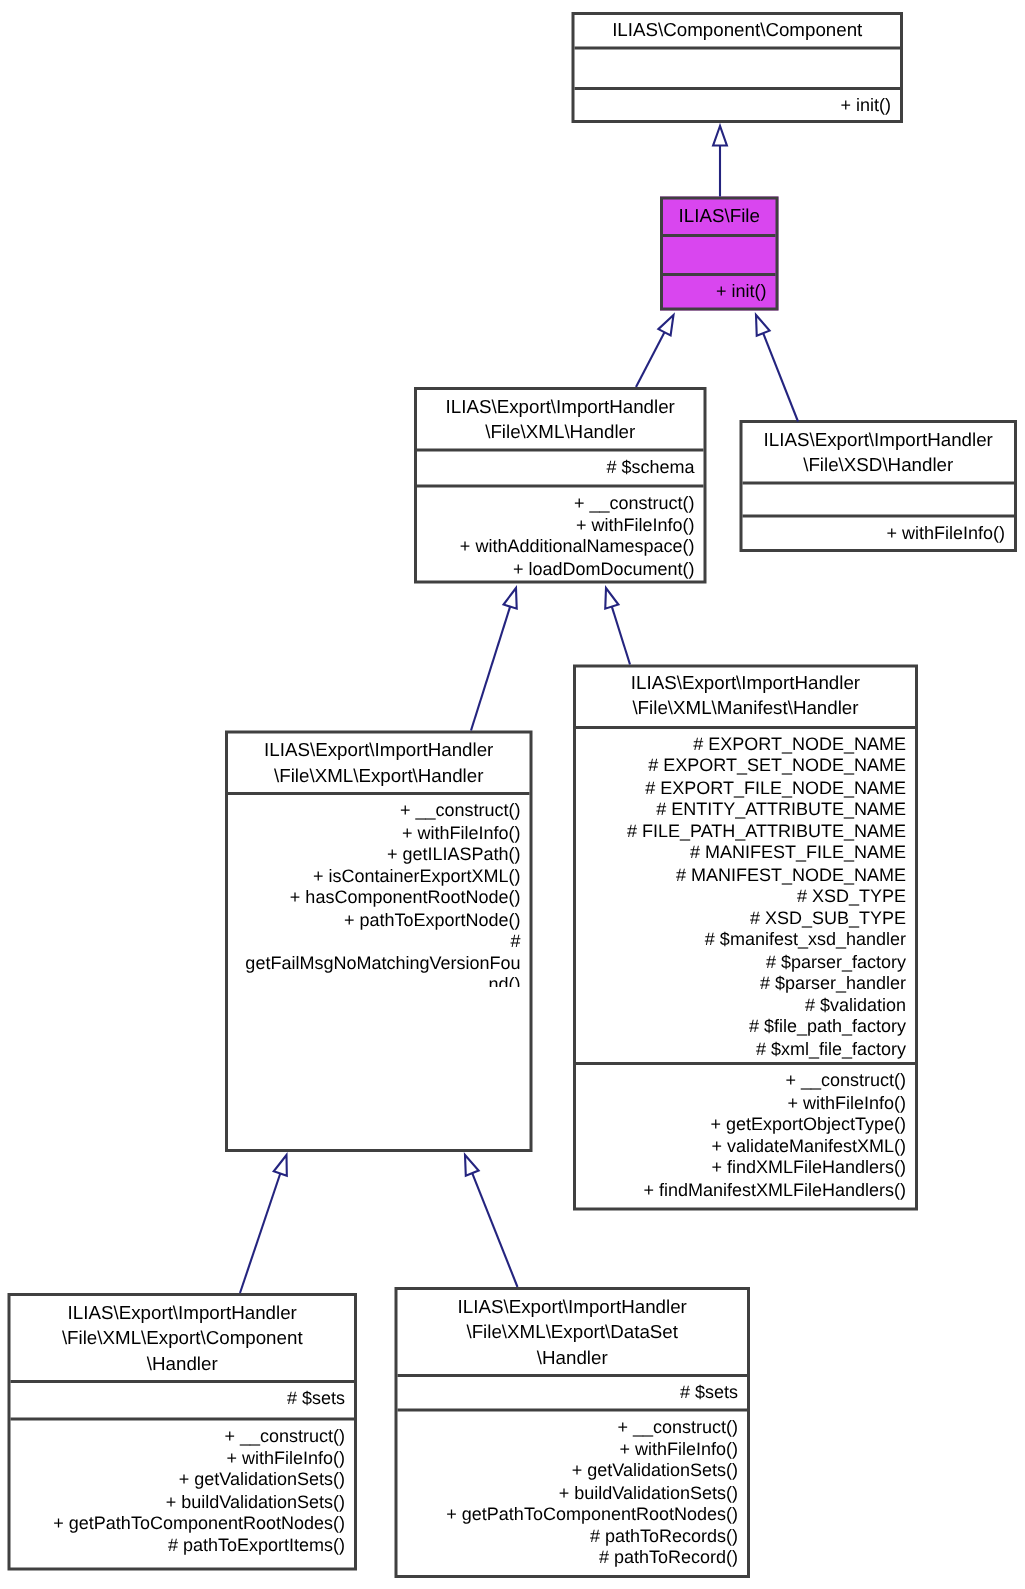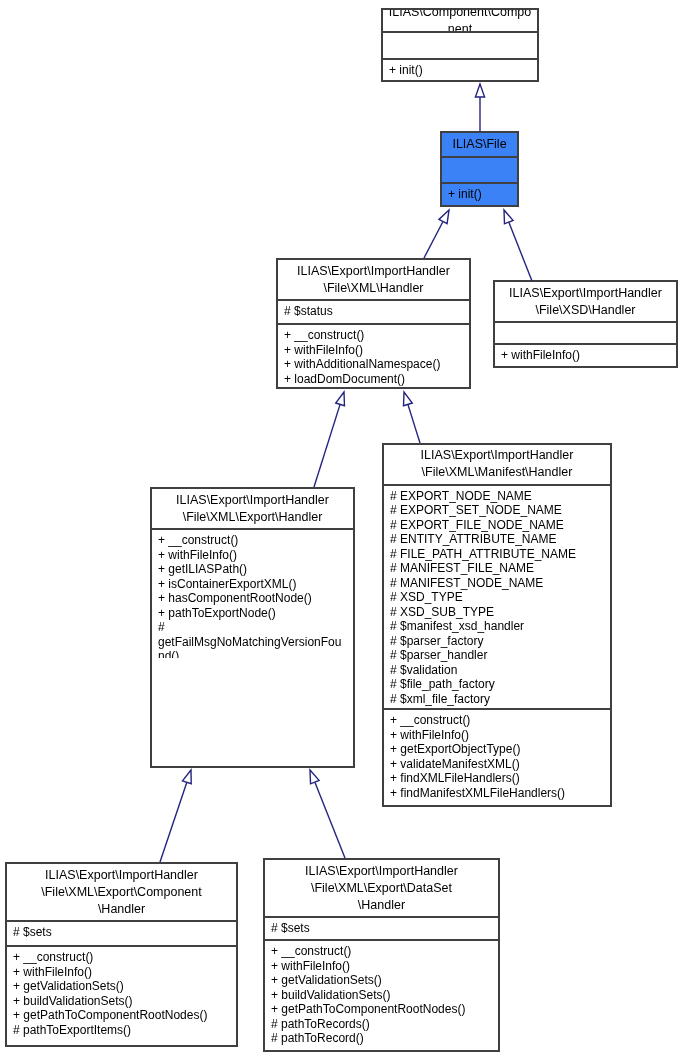--- a/index.html
+++ b/index.html
@@ -18,25 +18,25 @@
   .comp {
     box-sizing:border-box; font-size:12px; line-height:14.5px;
     padding:3px 6px; white-space:pre-line; overflow-wrap:anywhere;
     overflow:hidden;
   }
   .comp.title {
     font-size:12.5px; line-height:17px; text-align:center;
     display:flex; align-items:center; justify-content:center;
     padding:1px 4px;
   }
-  .comp.attrs, .comp.methods { border-top:2px solid #404040; }
+  .comp.attrs, .comp.methods { border-top:2px solid #404040;text-align:right; }
   .comp.attrs { flex:1 1 auto; }
 
   
-  #box-component        { left:381px; top:8px;   width:158px; height:74px; }
+  #box-component        { left:381px; top:8px;   width:221px; height:74px; }
   #box-component .title   { height:21px; } #box-component .methods   { height:22px; }
   #box-file             { left:440px; top:131px; width:79px;  height:76px; }
   #box-file .title        { height:23px; } #box-file .methods        { height:23px; }
   #box-xml-handler      { left:276px; top:258px; width:195px; height:131px; }
   #box-xml-handler .title { height:39px; } #box-xml-handler .methods { height:64px; }
   #box-xsd-handler      { left:493px; top:280px; width:185px; height:88px; }
   #box-xsd-handler .title { height:39px; } #box-xsd-handler .methods { height:23px; }
   #box-export-handler   { left:150px; top:487px; width:205px; height:281px; }
   #box-export-handler .title { height:39px; } #box-export-handler .methods { height:130px; }
   #box-manifest-handler { left:382px; top:443px; width:230px; height:364px; }
@@ -50,30 +50,30 @@
 <body>
 
 <div class="stage">
 
   <div class="uml-box" id="box-component">
     <div class="comp title">ILIAS\Component\Component</div>
     <div class="comp attrs"></div>
     <div class="comp methods">+ init()</div>
   </div>
 
-  <div class="uml-box highlight" id="box-file" style="background: #3b82f6;">
+  <div class="uml-box highlight" id="box-file" style="background: #d946ef;">
     <div class="comp title">ILIAS\File</div>
     <div class="comp attrs"></div>
     <div class="comp methods">+ init()</div>
   </div>
 
   <div class="uml-box" id="box-xml-handler">
     <div class="comp title">ILIAS\Export\ImportHandler
 \File\XML\Handler</div>
-    <div class="comp attrs"># $status</div>
+    <div class="comp attrs"># $schema</div>
     <div class="comp methods">+ __construct()
 + withFileInfo()
 + withAdditionalNamespace()
 + loadDomDocument()</div>
   </div>
 
   <div class="uml-box" id="box-xsd-handler">
     <div class="comp title">ILIAS\Export\ImportHandler
 \File\XSD\Handler</div>
     <div class="comp attrs"></div>

